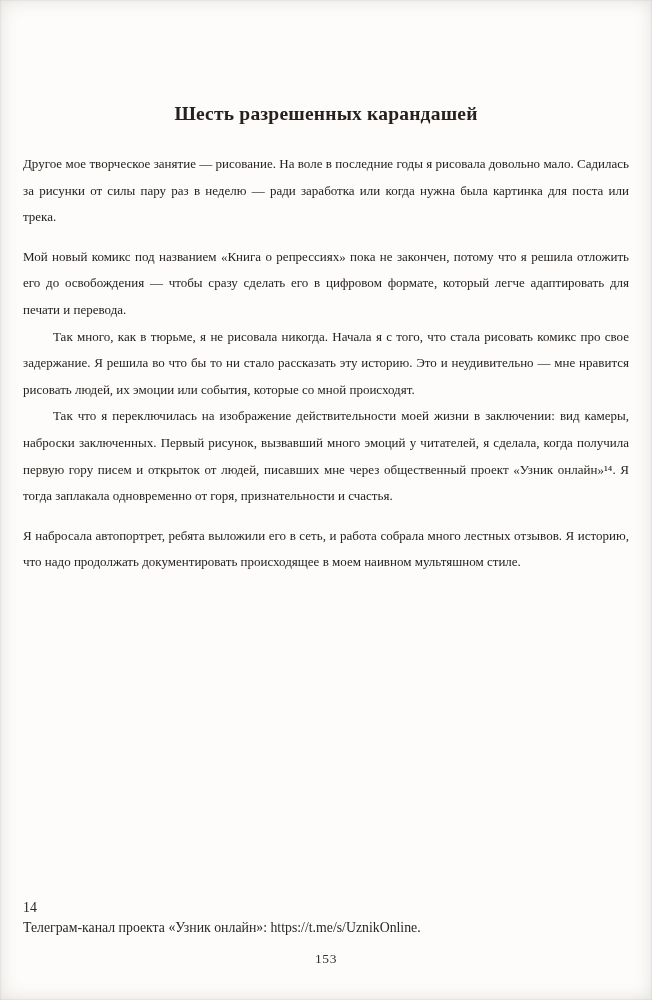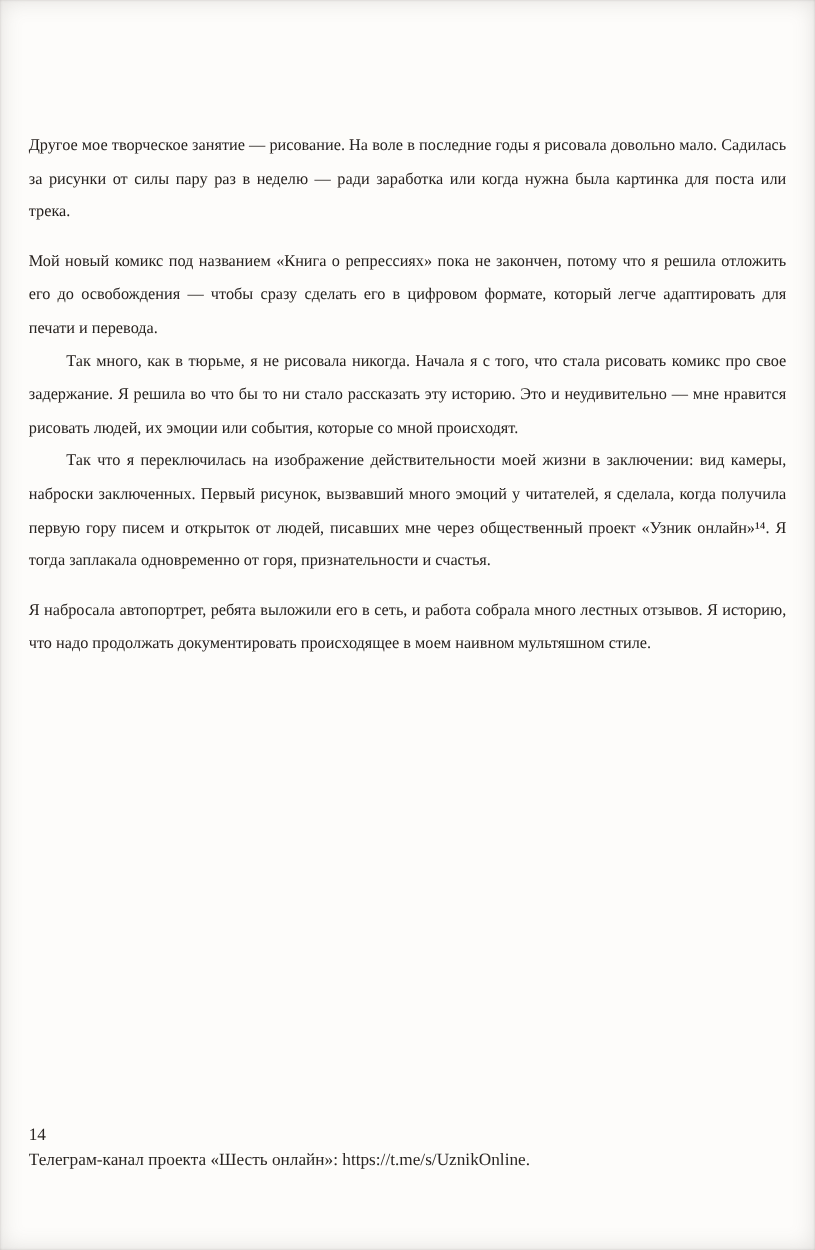--- a/index.html
+++ b/index.html
@@ -71,28 +71,30 @@
     font-size: 13.5px;
     letter-spacing: 0.6px;
     color: #332e2a;
   }
 </style>
 </head>
 <body>
 
 <div class="book-page">
 
+  <h1 class="chapter-title">Шесть разрешенных карандашей</h1>
 
   <div class="body-text">
     <p class="para">Другое мое творческое занятие — рисование. На воле в последние годы я рисовала довольно мало. Садилась за рисунки от силы пару раз в неделю — ради заработка или когда нужна была картинка для поста или трека.</p>
     <p class="para spaced">Мой новый комикс под названием «Книга о репрессиях» пока не закончен, потому что я решила отложить его до освобождения — чтобы сразу сделать его в цифровом формате, который легче адаптировать для печати и перевода.</p>
     <p class="para indent">Так много, как в тюрьме, я не рисовала никогда. Начала я с того, что стала рисовать комикс про свое задержание. Я решила во что бы то ни стало рассказать эту историю. Это и неудивительно — мне нравится рисовать людей, их эмоции или события, которые со мной происходят.</p>
     <p class="para indent">Так что я переключилась на изображение действительности моей жизни в заключении: вид камеры, наброски заключенных. Первый рисунок, вызвавший много эмоций у читателей, я сделала, когда получила первую гору писем и открыток от людей, писавших мне через общественный проект «Узник онлайн»¹⁴. Я тогда заплакала одновременно от горя, признательности и счастья.</p>
     <p class="para spaced">Я набросала автопортрет, ребята выложили его в сеть, и работа собрала много лестных отзывов. Я историю, что надо продолжать документировать происходящее в моем наивном мультяшном стиле.</p>
   </div>
 
   <div class="footnote">
     <span class="fn-num">14</span>
-    <span class="fn-text">Телеграм-канал проекта «Шесть онлайн»: https://t.me/s/UznikOnline.</span>
+    <span class="fn-text">Телеграм-канал проекта «Узник онлайн»: https://t.me/s/UznikOnline.</span>
   </div>
 
+  <div class="page-number">153</div>
 
 </div>
 
 </body></html>

